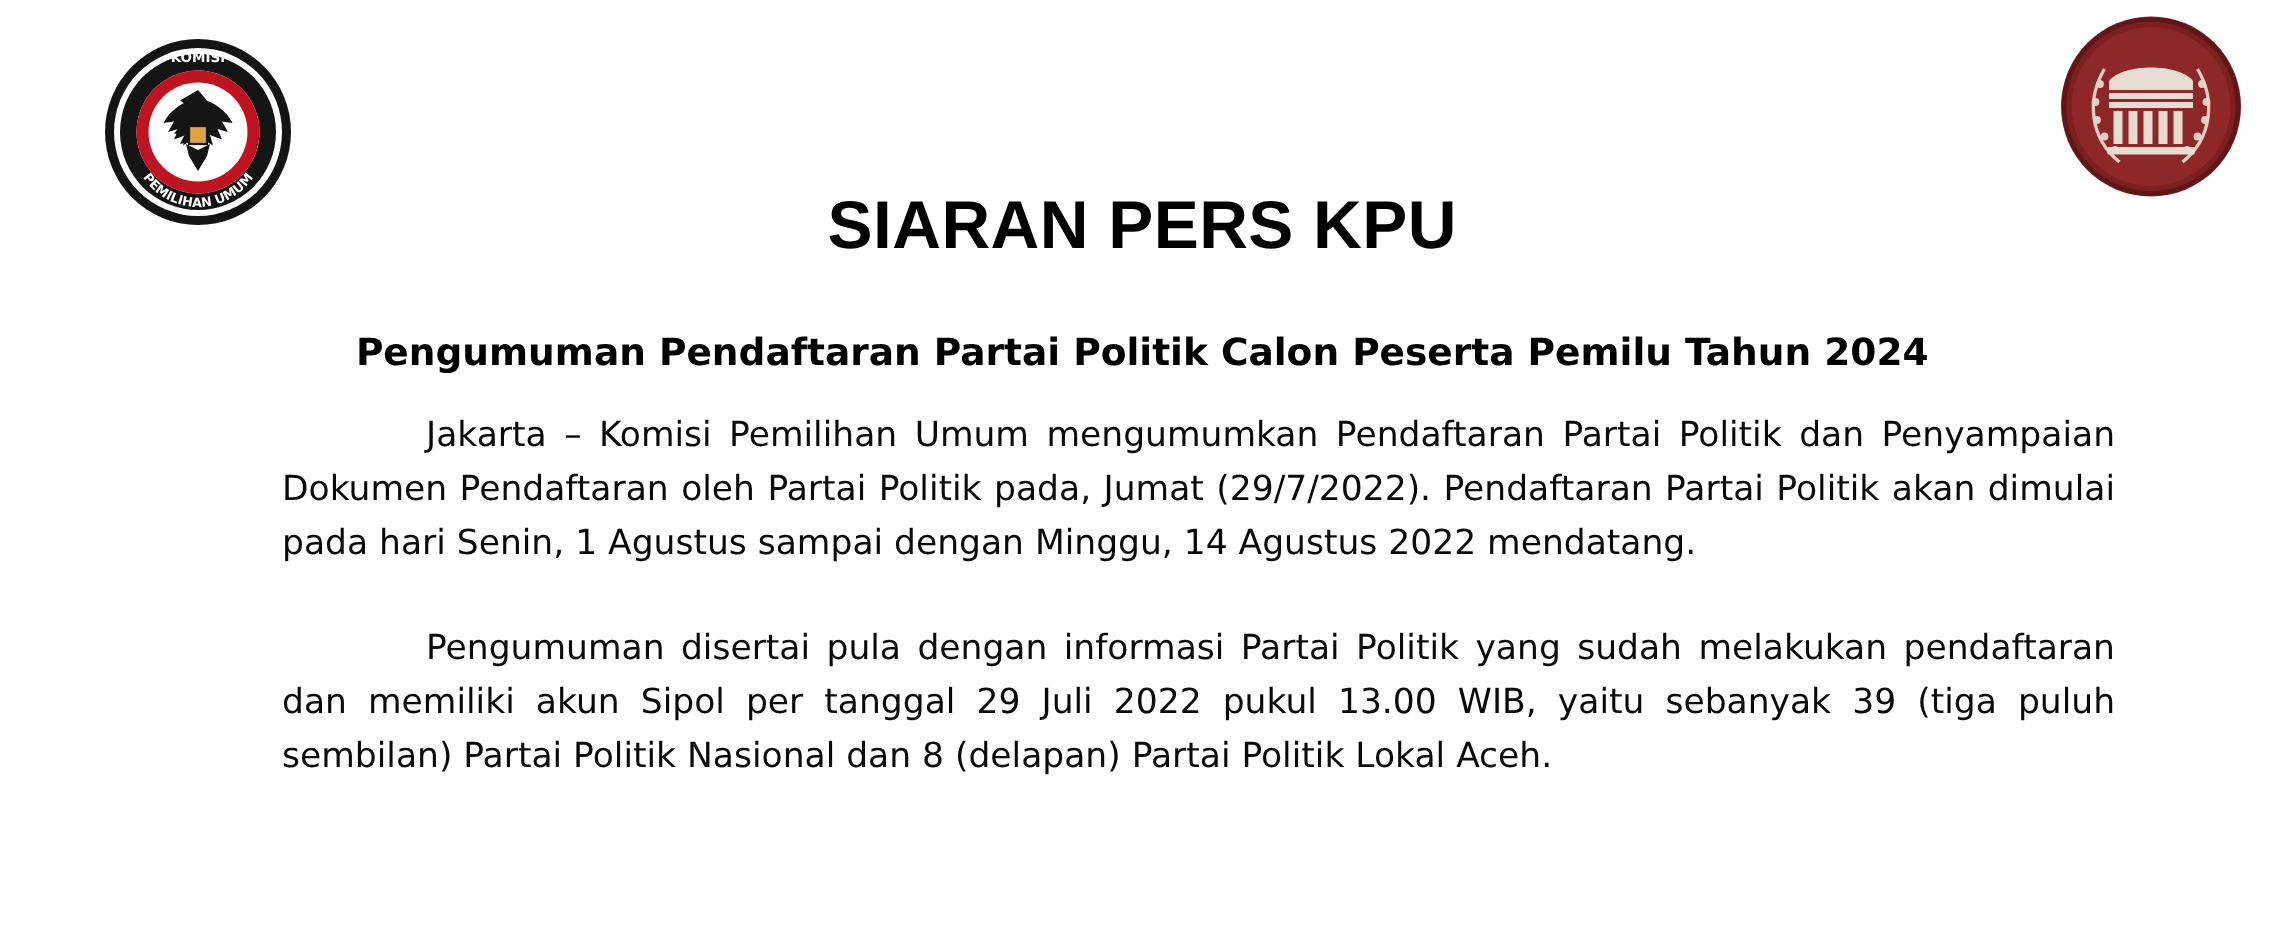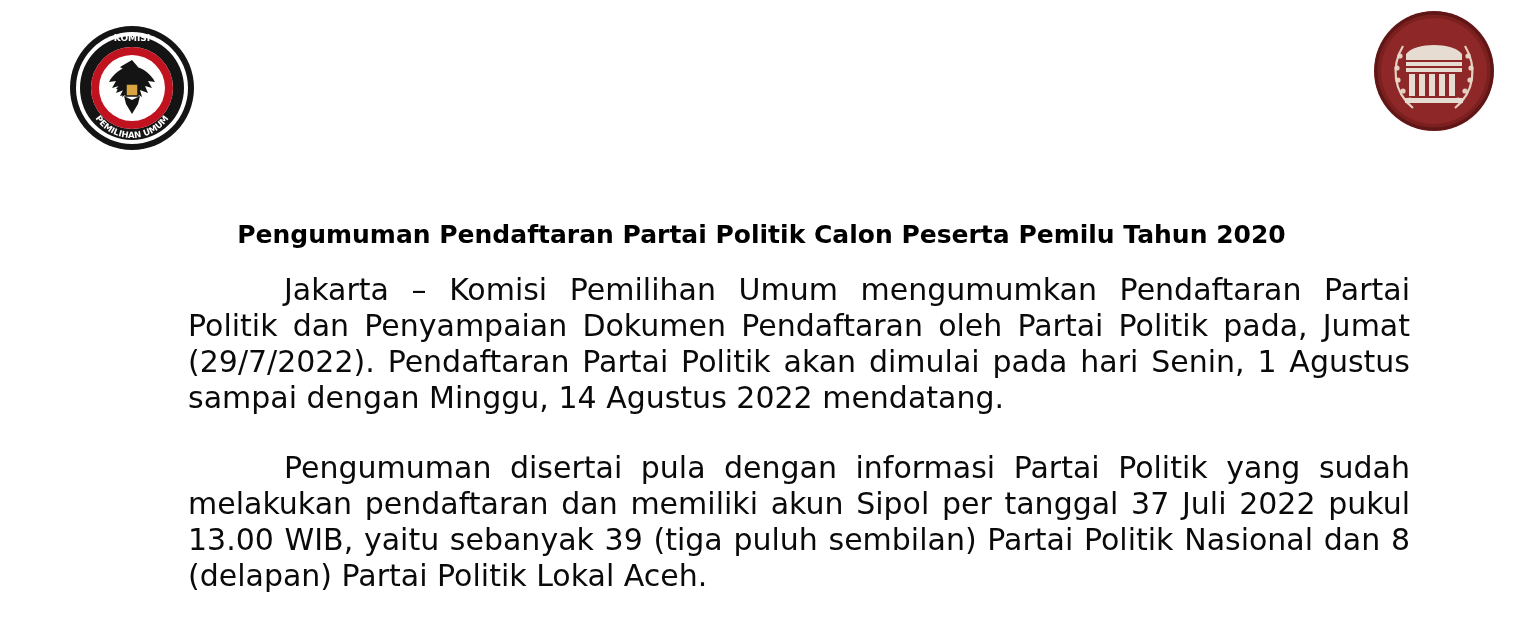--- a/index.html
+++ b/index.html
@@ -66,21 +66,21 @@
 
   
   .body-area {
     position: absolute;
     left: 188px;
     top: 272px;
     width: 1222px;
   }
   .para {
     font-family: "DejaVu Sans", sans-serif;
-    font-size: 30px;
+    font-size: 23px;
     line-height: 36px;
     text-align: justify;
     text-justify: inter-word;
     text-indent: 96px;
     margin: 0 0 34px 0;
     color: #0a0a0a;
   }
   .para:last-child { margin-bottom: 0; }
 </style>
 </head>
@@ -151,21 +151,22 @@
         <rect x="46" y="64" width="6" height="22"></rect>
         <rect x="56" y="64" width="6" height="22"></rect>
         <rect x="66" y="64" width="6" height="22"></rect>
         <rect x="76" y="64" width="6" height="22"></rect>
         <rect x="32" y="88" width="58" height="5"></rect>
       </g>
       <circle cx="61" cy="61" r="58" fill="none" stroke="#5e1616" stroke-width="3"></circle>
     </svg>
   </div>
 
+  <h1 class="main-title">SIARAN PERS KPU</h1>
 
-  <h2 class="sub-title">Pengumuman Pendaftaran Partai Politik Calon Peserta Pemilu Tahun 2020</h2>
+  <h2 class="sub-title">Pengumuman Pendaftaran Partai Politik Calon Peserta Pemilu Tahun 2024</h2>
 
   <div class="body-area">
     <p class="para">Jakarta – Komisi Pemilihan Umum mengumumkan Pendaftaran Partai Politik dan Penyampaian Dokumen Pendaftaran oleh Partai Politik pada, Jumat (29/7/2022). Pendaftaran Partai Politik akan dimulai pada hari Senin, 1 Agustus sampai dengan Minggu, 14 Agustus 2022 mendatang.</p>
-    <p class="para">Pengumuman disertai pula dengan informasi Partai Politik yang sudah melakukan pendaftaran dan memiliki akun Sipol per tanggal 37 Juli 2022 pukul 13.00 WIB, yaitu sebanyak 39 (tiga puluh sembilan) Partai Politik Nasional dan 8 (delapan) Partai Politik Lokal Aceh.</p>
+    <p class="para">Pengumuman disertai pula dengan informasi Partai Politik yang sudah melakukan pendaftaran dan memiliki akun Sipol per tanggal 29 Juli 2022 pukul 13.00 WIB, yaitu sebanyak 39 (tiga puluh sembilan) Partai Politik Nasional dan 8 (delapan) Partai Politik Lokal Aceh.</p>
   </div>
 
 </div>
 
 </body></html>

